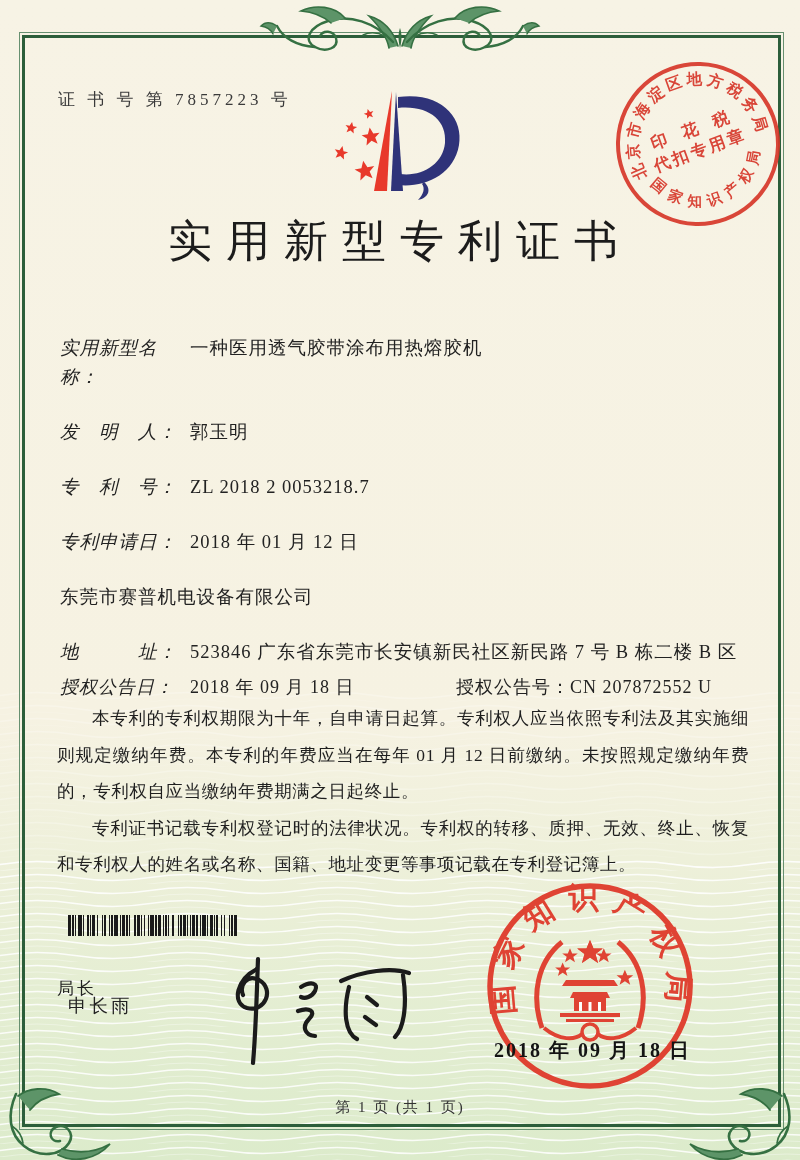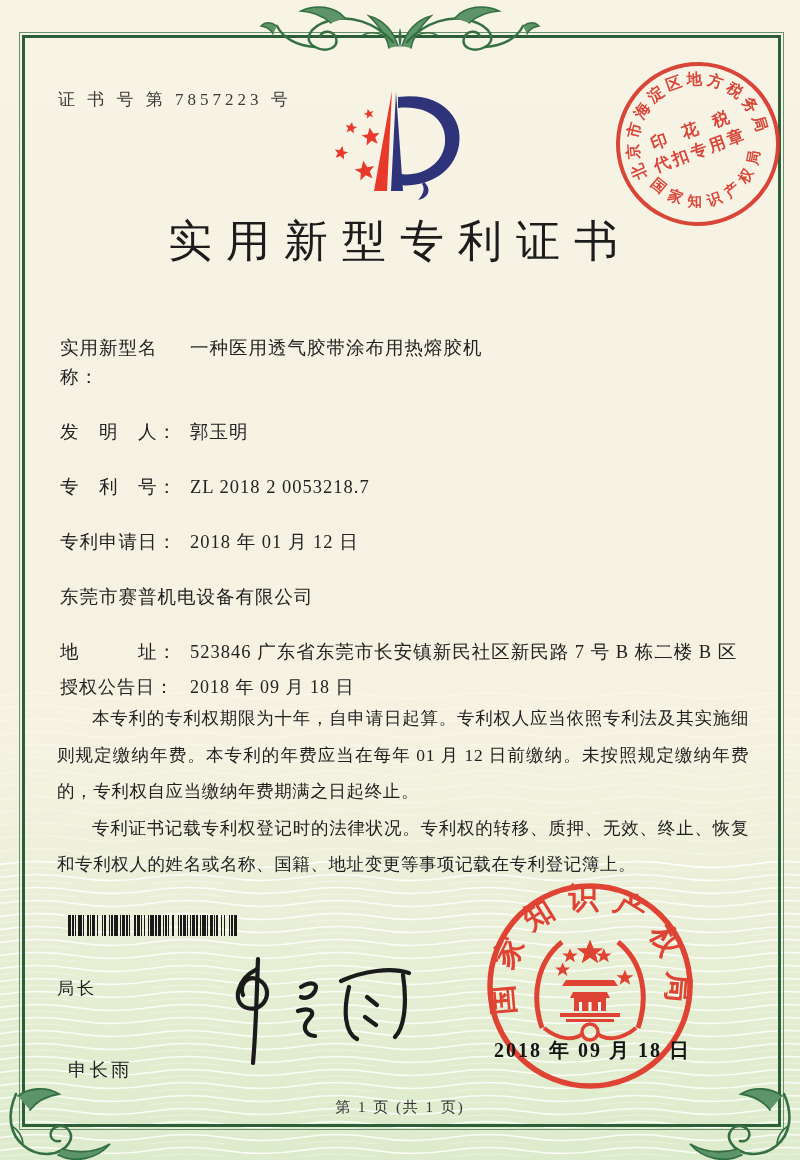--- a/index.html
+++ b/index.html
@@ -10,33 +10,33 @@
   }
   .abs{position:absolute;}
   
   .frame{position:absolute;left:19px;top:32px;right:16px;bottom:30px;border:1px solid #679070;z-index:1;}
   .frame-inner{position:absolute;left:2px;top:2px;right:2px;bottom:2px;border:3px solid #2c5e3a;}
   .cert-no{left:58px;top:88px;font-size:17px;letter-spacing:4px;color:#3a3a3a;z-index:3;}
   .title{left:0;top:212px;width:100%;text-align:center;font-size:44px;font-weight:normal;
          letter-spacing:14px;color:#1c1c1c;z-index:3;}
   .fields{left:60px;top:334px;width:692px;z-index:3;}
   .field-row{display:flex;font-size:18.5px;letter-spacing:1px;line-height:29px;margin-bottom:26px;}
-  .field-label{width:130px;flex:none;}
+  .field-label{width:130px;flex:none;font-style:italic;}
   .field-value{flex:1;}
   .field-row.addr{margin-bottom:6px;}
   .grant-row{display:flex;font-size:18px;letter-spacing:1px;line-height:29px;}
   .grant-left{width:396px;flex:none;display:flex;}
   .grant-right{display:flex;}
   .body-text{left:57px;top:700px;width:692px;z-index:3;}
   .body-text p{margin:0;text-indent:2em;font-size:17.5px;line-height:36.5px;
                text-align:justify;letter-spacing:0.6px;color:#1f1f1f;}
   .barcode{left:68px;top:915px;width:228px;height:21px;display:flex;align-items:stretch;z-index:3;overflow:hidden;}
   .barcode span{display:block;height:100%;}
   .signer-title{left:57px;top:977px;font-size:17px;letter-spacing:3px;z-index:3;}
-  .signer-name{left:68px;top:1057px;font-size:18.5px;letter-spacing:3px;z-index:3;text-align:center;}
+  .signer-name{left:68px;top:993px;font-size:18.5px;letter-spacing:3px;z-index:3;text-align:center;}
   .seal-date{left:494px;top:1037px;font-size:20px;font-weight:600;letter-spacing:2px;color:#141414;z-index:5;}
   .footer{left:0;top:1098px;width:100%;text-align:center;font-size:15px;letter-spacing:2px;color:#333;z-index:3;}
   svg{display:block;}
   .z2{z-index:2;} .z3{z-index:3;} .z4{z-index:4;}
 </style>
 </head>
 <body>
 
 <svg class="abs" width="800" height="1160" style="left:0;top:0;z-index:0;">
   <defs>
@@ -155,20 +155,24 @@
     <span class="field-value">东莞市赛普机电设备有限公司</span>
   </div>
   <div class="field-row addr">
     <span class="field-label">地　　　址：</span>
     <span class="field-value">523846 广东省东莞市长安镇新民社区新民路 7 号 B 栋二楼 B 区</span>
   </div>
   <div class="grant-row">
     <span class="grant-left">
       <span class="field-label">授权公告日：</span>
       <span>2018 年 09 月 18 日</span>
+    </span>
+    <span class="grant-right">
+      <span>授权公告号：</span>
+      <span>CN 207872552 U</span>
     </span>
   </div>
 </div>
 
 <div class="abs body-text">
   <p>本专利的专利权期限为十年，自申请日起算。专利权人应当依照专利法及其实施细则规定缴纳年费。本专利的年费应当在每年 01 月 12 日前缴纳。未按照规定缴纳年费的，专利权自应当缴纳年费期满之日起终止。</p>
   <p>专利证书记载专利权登记时的法律状况。专利权的转移、质押、无效、终止、恢复和专利权人的姓名或名称、国籍、地址变更等事项记载在专利登记簿上。</p>
 </div>
 
 <div class="abs barcode" id="barcode">

